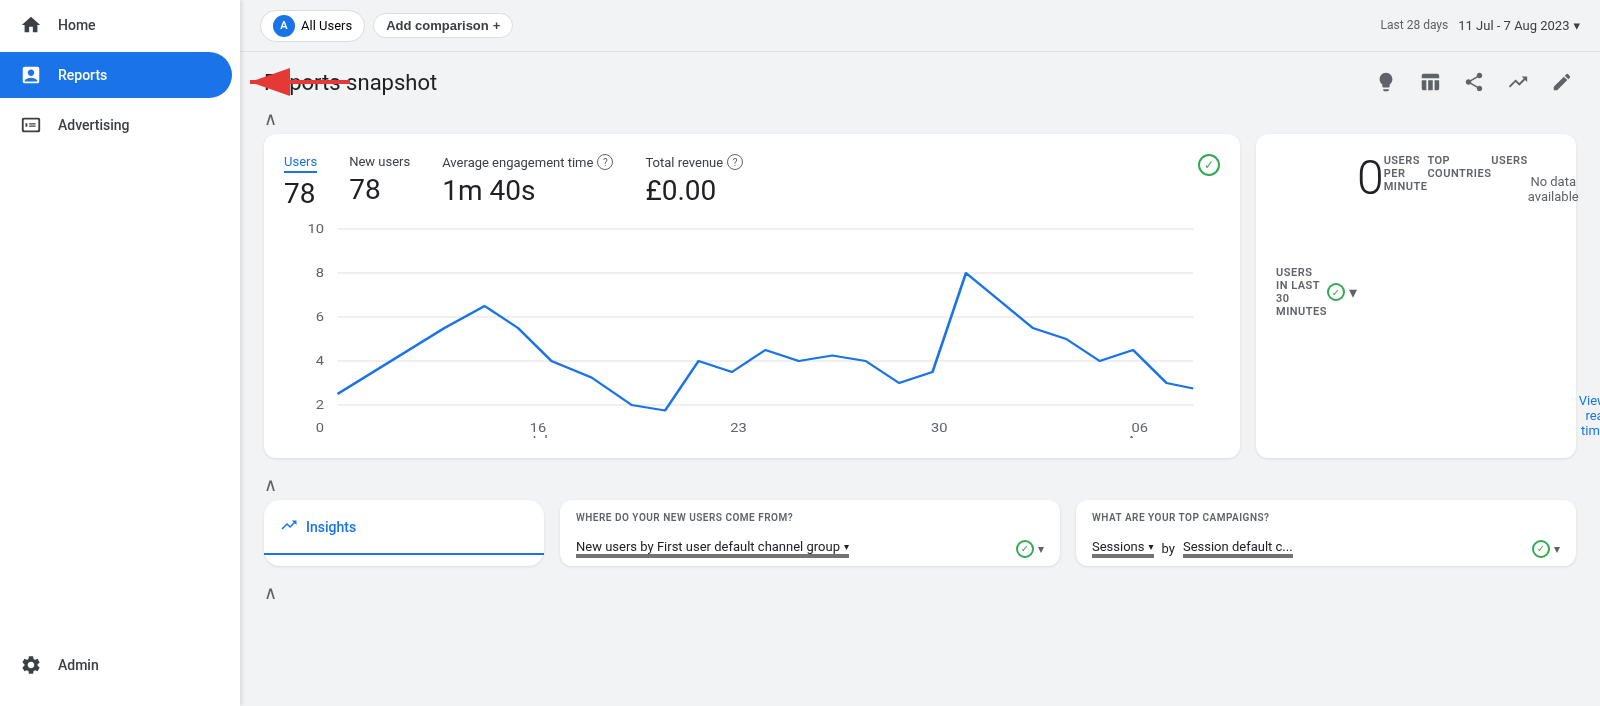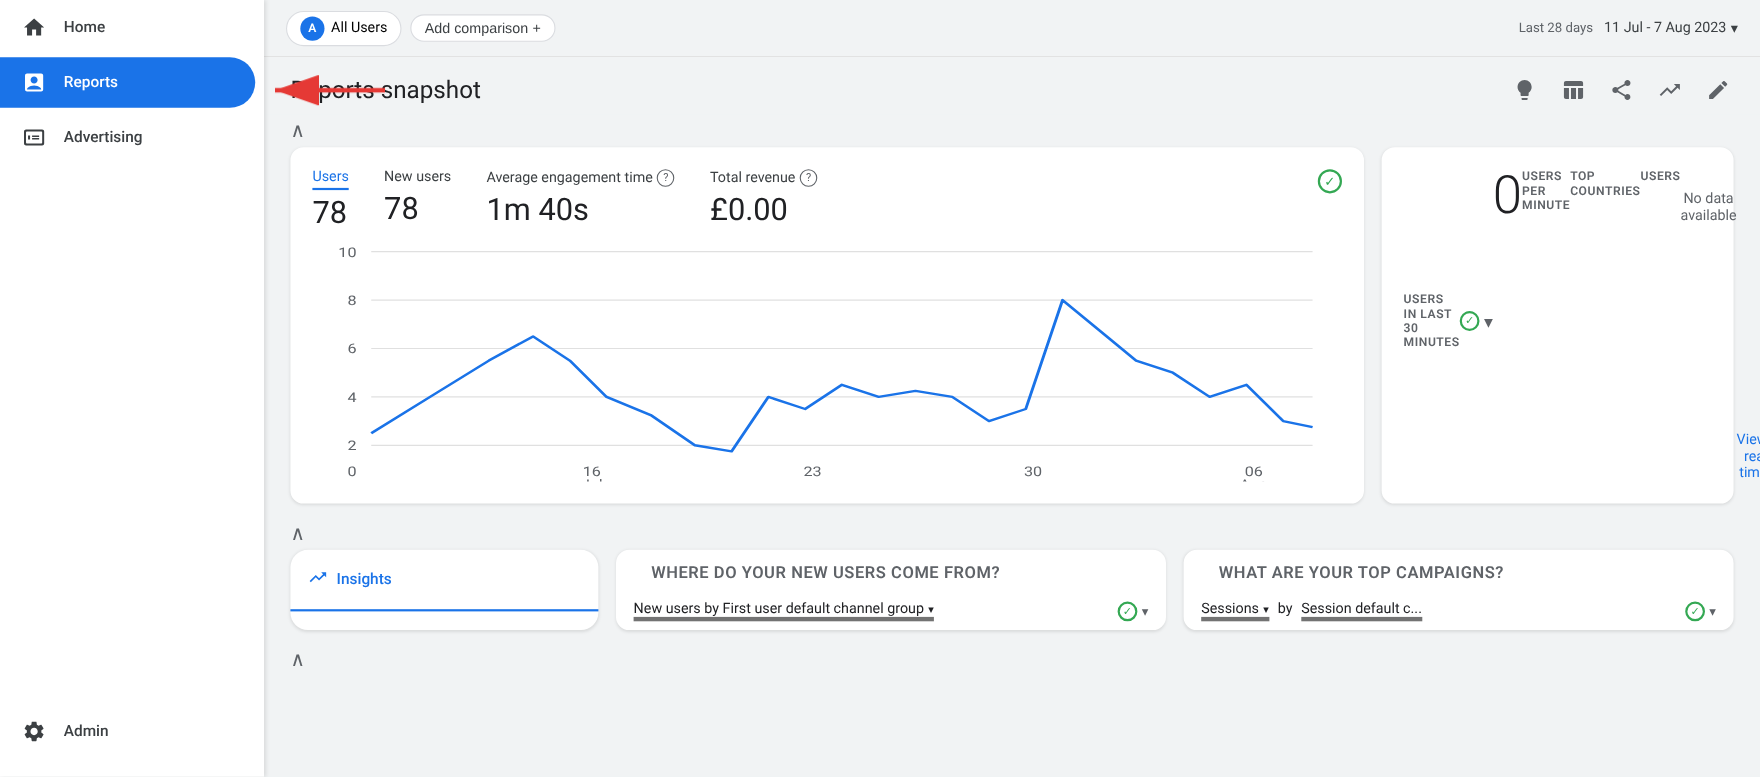--- a/index.html
+++ b/index.html
@@ -96,20 +96,21 @@
       display: flex;
       align-items: center;
       gap: 4px;
       border: 1px solid #dadce0;
       border-radius: 20px;
       padding: 4px 12px;
       font-size: 13px;
       background: #fff;
       cursor: pointer;
       color: #3c4043;
+      font-weight: bold;
     }
     .topbar-right {
       display: flex;
       align-items: flex-start;
       gap: 6px;
       font-size: 13px;
       color: #3c4043;
     }
     .date-range {
       display: flex;
@@ -316,22 +317,22 @@
       padding: 0 24px 12px 24px;
     }
     .bottom-card {
       flex: 1;
       background: #fff;
       border-radius: 12px;
       box-shadow: 0 1px 3px rgba(0,0,0,0.1);
       overflow: hidden;
     }
     .bottom-card-header {
-      padding: 12px 16px 8px 32px;
-      font-size: 15px;
+      padding: 12px 16px 8px 16px;
+      font-size: 10px;
       font-weight: 600;
       color: #5f6368;
       letter-spacing: 0.5px;
       text-transform: uppercase;
     }
     .bottom-card-controls {
       padding: 8px 16px;
       display: flex;
       align-items: center;
       justify-content: space-between;
@@ -611,21 +612,21 @@
           <div style="display:flex;align-items:center;gap:4px;">
             <div class="check-icon" style="width:18px;height:18px;font-size:10px;">✓</div>
             <span style="cursor:pointer;color:#5f6368;font-size:12px;">▾</span>
           </div>
         </div>
       </div>
 
       <div class="bottom-card">
         <div class="bottom-card-header">WHAT ARE YOUR TOP CAMPAIGNS?</div>
         <div class="bottom-card-controls">
-          <div style="display:flex;gap:4px;font-size:13px;color:#202124;">
+          <div style="display:flex;align-items:center;gap:4px;font-size:13px;color:#202124;">
             <div class="dropdown-control">
               <span>Sessions</span>
               <span style="font-size:10px;">▾</span>
             </div>
             <span style="margin:0 4px;">by</span>
             <div class="dropdown-control">
               <span>Session default c...</span>
             </div>
           </div>
           <div style="display:flex;align-items:center;gap:4px;">

